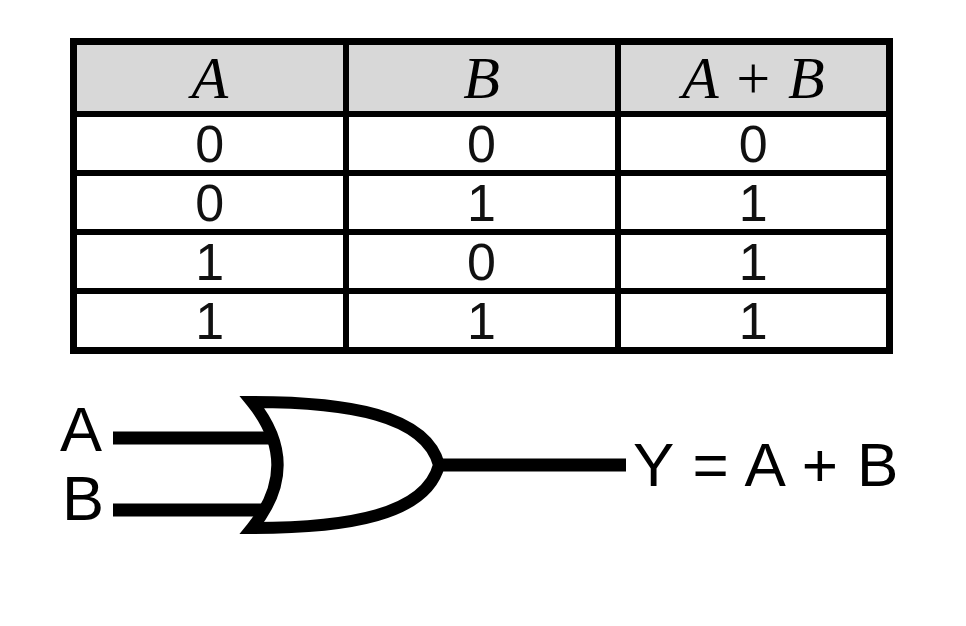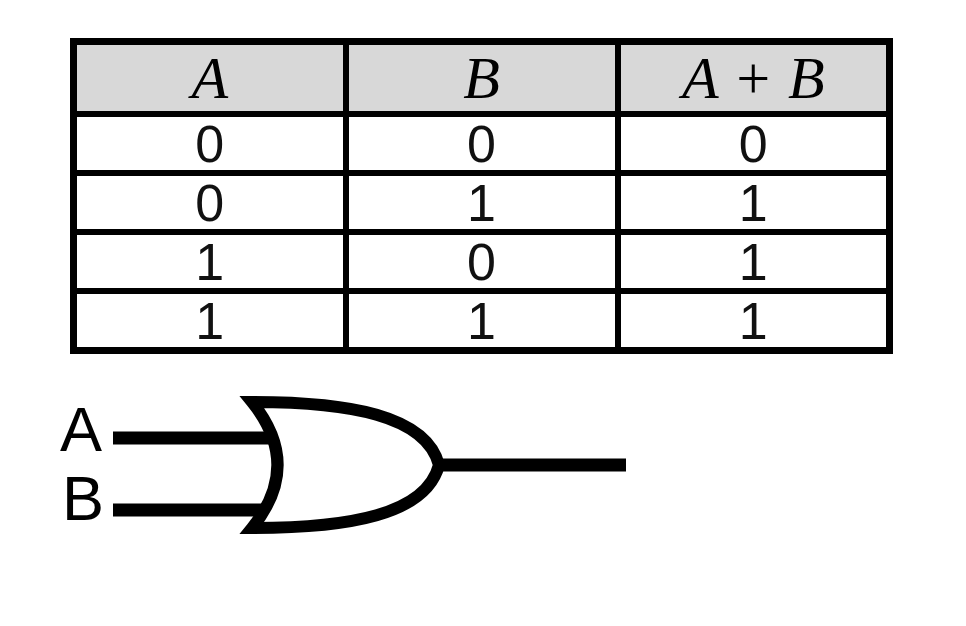--- a/index.html
+++ b/index.html
@@ -114,14 +114,15 @@
 
     <path d="M 252 22
              C 348 22, 426 35, 439 85
              C 426 135, 348 148, 252 148
              Q 303 85, 252 22
              Z" fill="#ffffff" stroke="#000000" stroke-width="12" stroke-linejoin="miter"></path>
   </svg>
 
   <div class="gate-label label-a">A</div>
   <div class="gate-label label-b">B</div>
+  <div class="gate-label label-out">Y = A + B</div>
 
 </div>
 
 </body></html>

